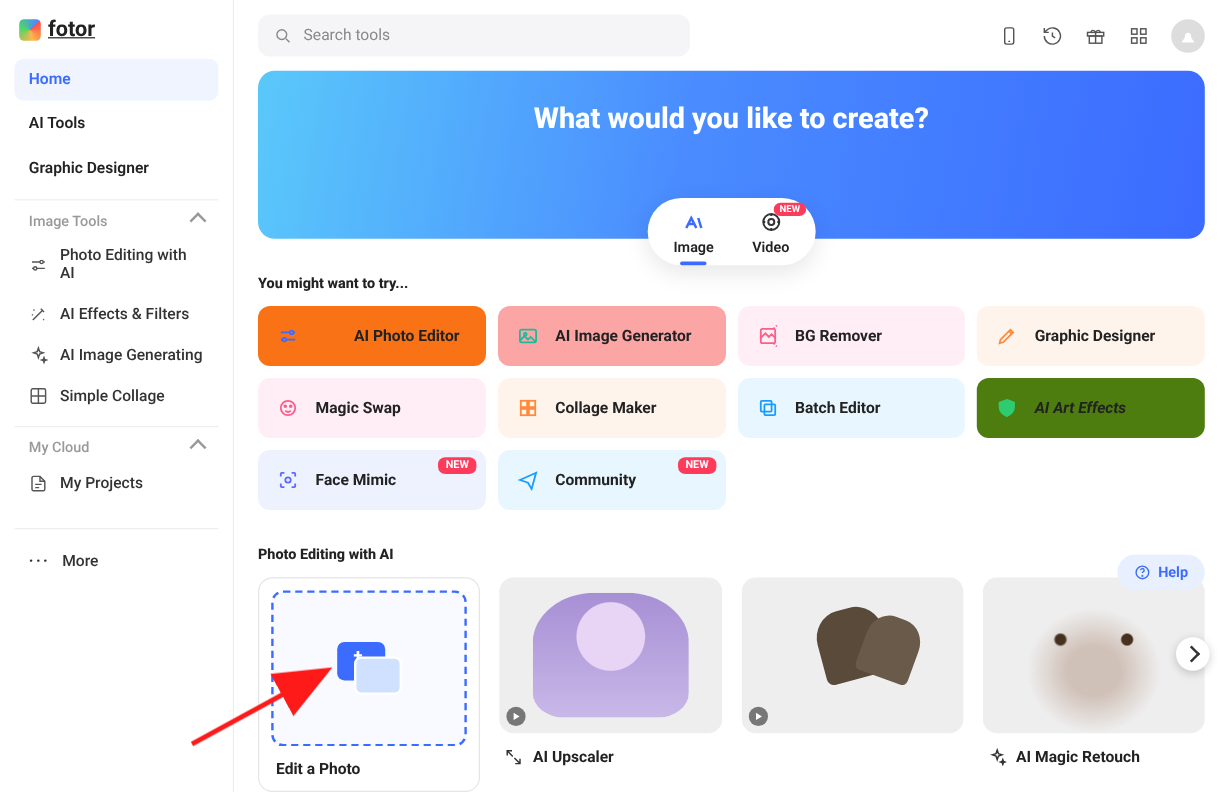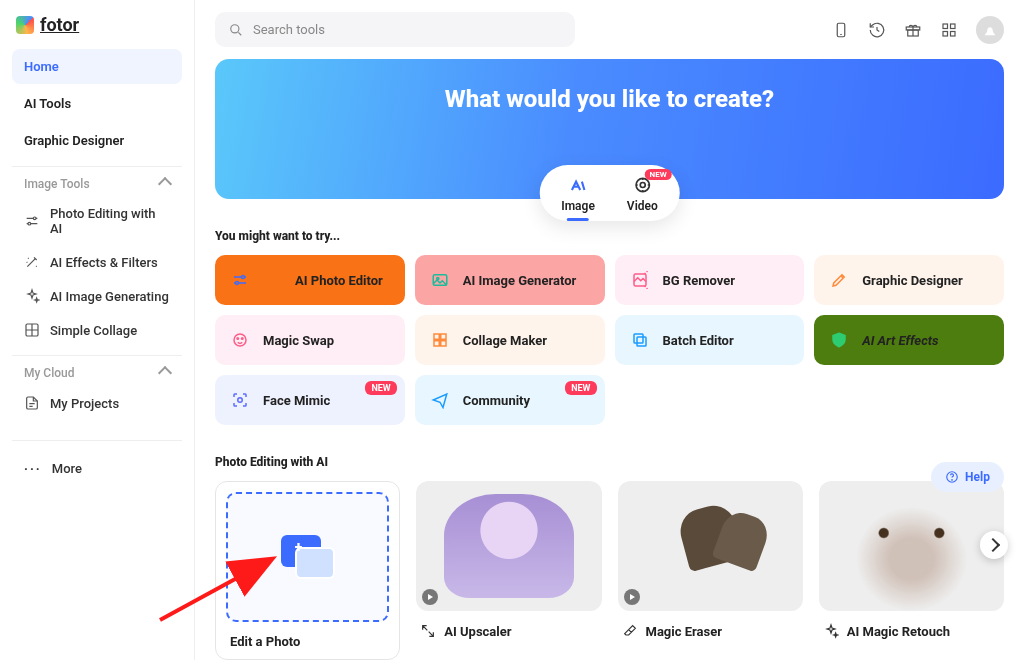--- a/index.html
+++ b/index.html
@@ -375,26 +375,20 @@
               <span class="cap-icon"><svg viewBox="0 0 24 24">
                   <path d="M4 10V4h6M20 14v6h-6M4 4l7 7M20 20l-7-7"></path>
                 </svg></span>
               <span>AI Upscaler</span>
             </div>
           </div>
           <div class="edit-card">
             <div class="thumb thumb-eraser">
               <span class="play-badge"></span>
             </div>
-            <div class="cap">
-              <span class="cap-icon"><svg viewBox="0 0 24 24">
-                  <path d="M16 4l4 4-10 10H6l-2-2zM10 10l4 4"></path>
-                </svg></span>
-              <span>Magic Eraser</span>
-            </div>
           </div>
           <div class="edit-card">
             <div class="thumb thumb-skin"></div>
             <div class="cap">
               <span class="cap-icon"><svg viewBox="0 0 24 24">
                   <path d="M12 3l1.5 4.5L18 9l-4.5 1.5L12 15l-1.5-4.5L6 9l4.5-1.5zM19 15l.8 2.2L22 18l-2.2.8L19 21l-.8-2.2L16 18l2.2-.8z"></path>
                 </svg></span>
               <span>AI Magic Retouch</span>
             </div>
           </div>

